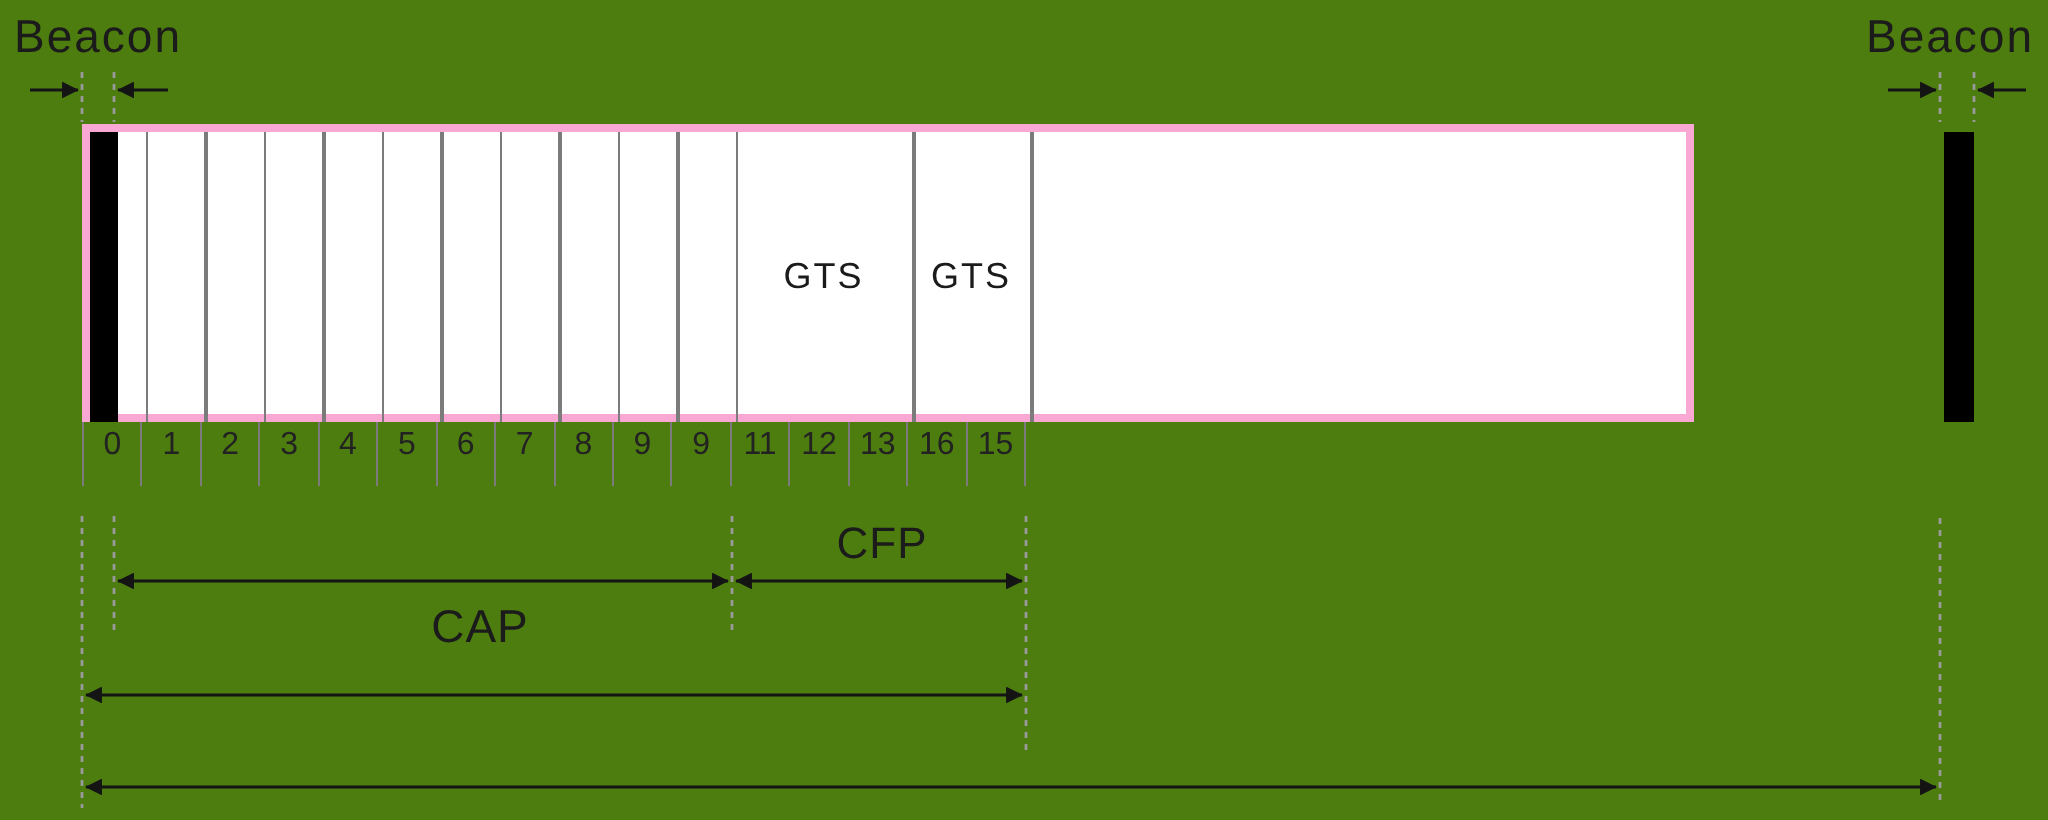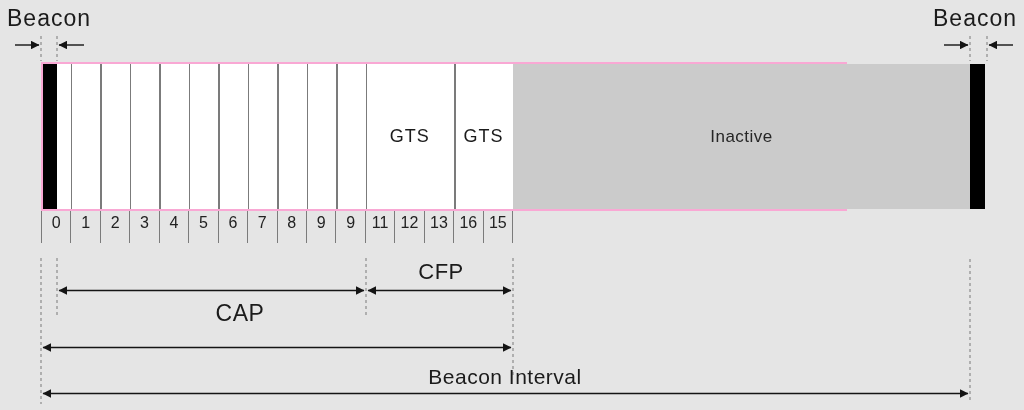--- a/index.html
+++ b/index.html
@@ -1,29 +1,29 @@
 <!DOCTYPE html>
 <html style="--inactive-fill: #cbcbcb; --beacon-fill: #000000;"><head>
 <meta charset="utf-8">
 <style>
   html,body{margin:0;padding:0;background:#ffffff;}
   body{font-family:"Liberation Sans","DejaVu Sans",sans-serif;color:#1b1b1b;}
-  .stage{position:relative;width:1024px;height:410px;background:#e5e5e5;overflow:hidden;}
+  .stage{position:relative;width:1024px;height:410px;background:#4d7c0f;overflow:hidden;}
 
   .lbl{position:absolute;white-space:nowrap;}
   .beacon-lbl{font-size:23px;letter-spacing:1px;top:5px;}
   .beacon-l{left:7px;}
   .beacon-r{left:933px;}
   .cap-lbl{font-size:23px;letter-spacing:.5px;top:259px;left:240px;transform:translateX(-50%);margin-top:41px;}
   .cfp-lbl{font-size:22px;letter-spacing:.5px;top:259px;left:441px;transform:translateX(-50%);}
   .sfd-lbl{font-size:23px;letter-spacing:.5px;top:317px;left:290px;transform:translateX(-50%);}
   .bi-lbl{font-size:21px;letter-spacing:.5px;top:365px;left:505px;transform:translateX(-50%);}
 
   .bar{position:absolute;left:41px;top:62px;width:806px;height:149px;
-       border:2px solid #f9a8d4;box-sizing:border-box;background:#fff;}
+       border:4px solid #f9a8d4;box-sizing:border-box;background:#fff;}
   .bar > *{position:absolute;top:0;height:145px;}
   .beacon-block{background:var(--beacon-fill,#000);}
   .beacon-block.left{left:0;width:14px;}
   .beacon-block.right{left:927px;width:15px;}
   .divider{width:1.5px;background:#7b7b7b;}
   .region{display:flex;align-items:center;justify-content:center;box-sizing:border-box;}
   .gts{font-size:18px;letter-spacing:1px;}
   .gts1{left:322.5px;width:88.5px;}
   .gts2{left:411px;width:59px;}
   .inactive{left:470px;width:457px;background:var(--inactive-fill,#cbcbcb);font-size:17px;letter-spacing:.5px;color:#262626;}
@@ -101,23 +101,20 @@
     <div class="divider" style="left:322.5px"></div>
     <div class="divider" style="left:411px"></div>
     <div class="divider" style="left:470px"></div>
 
     <div class="region gts gts1">
       <span>GTS</span>
     </div>
     <div class="region gts gts2">
       <span>GTS</span>
     </div>
-    <div class="region inactive">
-      <span>Inactive</span>
-    </div>
 
     <div class="beacon-block right"></div>
   </div>
 
   <div class="numrow">
       <div class="numcell">0</div>
       <div class="numcell">1</div>
       <div class="numcell">2</div>
       <div class="numcell">3</div>
       <div class="numcell">4</div>
@@ -129,15 +126,14 @@
       <div class="numcell">9</div>
       <div class="numcell">11</div>
       <div class="numcell">12</div>
       <div class="numcell">13</div>
       <div class="numcell">16</div>
       <div class="numcell">15</div>
     </div>
 
   <div class="lbl cap-lbl">CAP</div>
   <div class="lbl cfp-lbl">CFP</div>
-  <div class="lbl bi-lbl">Beacon Interval</div>
 
 </div>
 
 </body></html>

